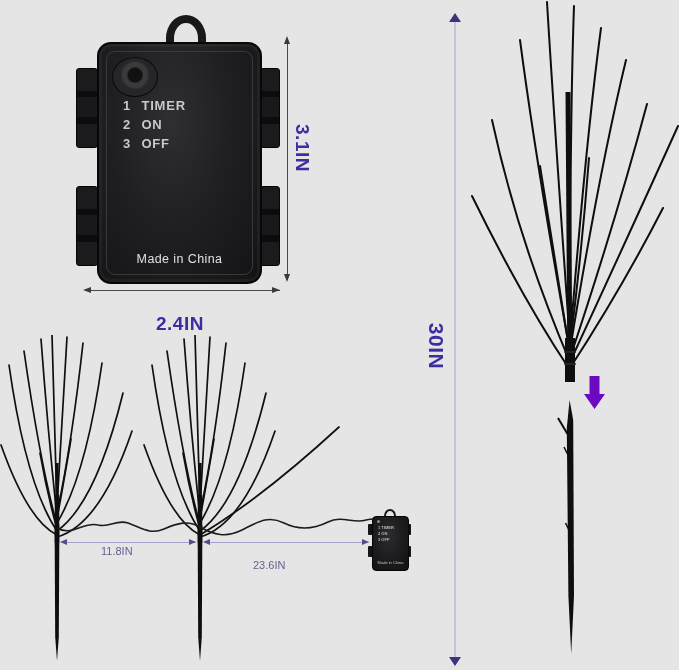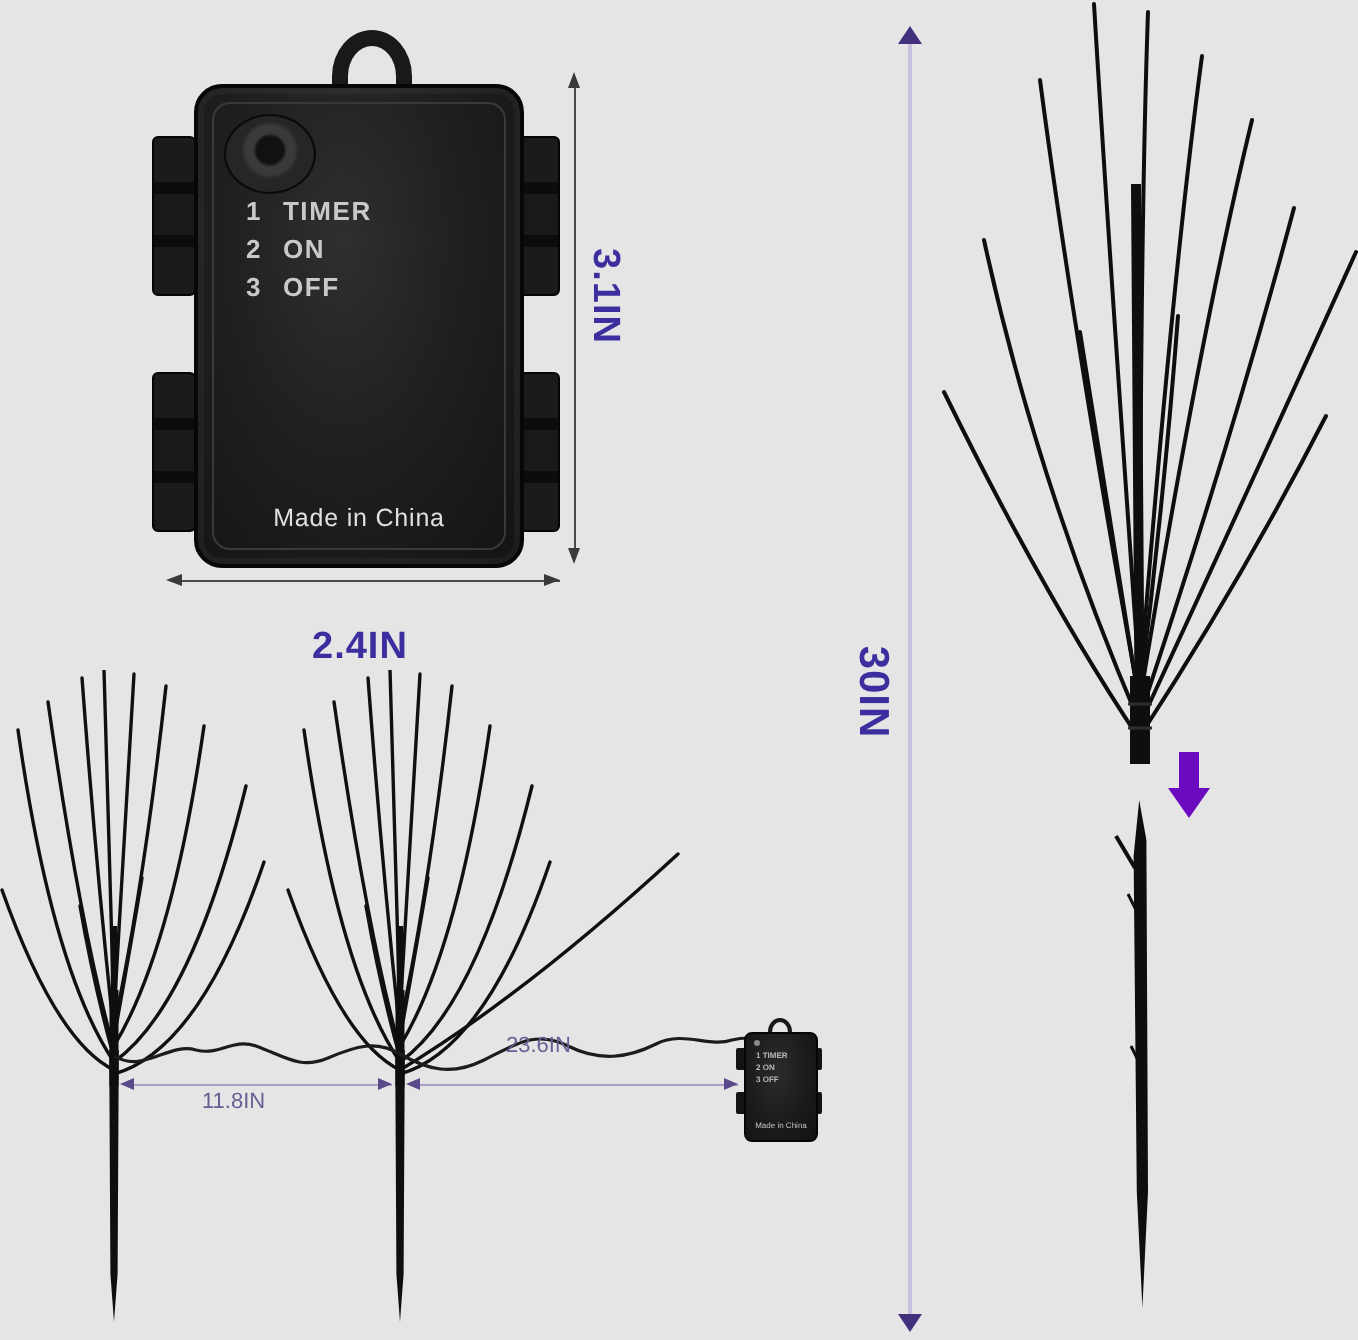--- a/index.html
+++ b/index.html
@@ -71,21 +71,21 @@
   .dimb{background:#ab9fc9;height:1px;top:542px;}
   .dimb1{left:63px;width:133px;}
   .dimb2{left:205px;width:164px;}
   .arrb{width:0;height:0;border-style:solid;top:539px;}
   .arrb-l1{left:60px;border-width:3.5px 7px 3.5px 0;border-color:transparent #5b4a8a transparent transparent;}
   .arrb-r1{left:189px;border-width:3.5px 0 3.5px 7px;border-color:transparent transparent transparent #5b4a8a;}
   .arrb-l2{left:203px;border-width:3.5px 7px 3.5px 0;border-color:transparent #5b4a8a transparent transparent;}
   .arrb-r2{left:362px;border-width:3.5px 0 3.5px 7px;border-color:transparent transparent transparent #5b4a8a;}
   .dim-label-muted{color:#6a5d92;font-size:11px;font-weight:normal;white-space:nowrap;}
   .lab-118{left:101px;top:545px;}
-  .lab-236{left:253px;top:517px;}
+  .lab-236{left:253px;top:559px;}
 
   
   .mini-box{
     left:372px;top:516px;width:35px;height:53px;z-index:3;
     background:radial-gradient(ellipse at 45% 35%, #2c2c2e 0%, #1b1b1d 55%, #121214 100%);
     border:1px solid #060607;border-radius:4px;
   }
   .mini-loop{left:384px;top:509px;width:8px;height:10px;border:2.5px solid #18181a;border-radius:50% 50% 40% 40%;z-index:2;}
   .mini-clip{width:5px;height:11px;background:#141416;border-radius:1px;z-index:2;}
   .mc-l1{left:368px;top:524px;} .mc-l2{left:368px;top:546px;}

